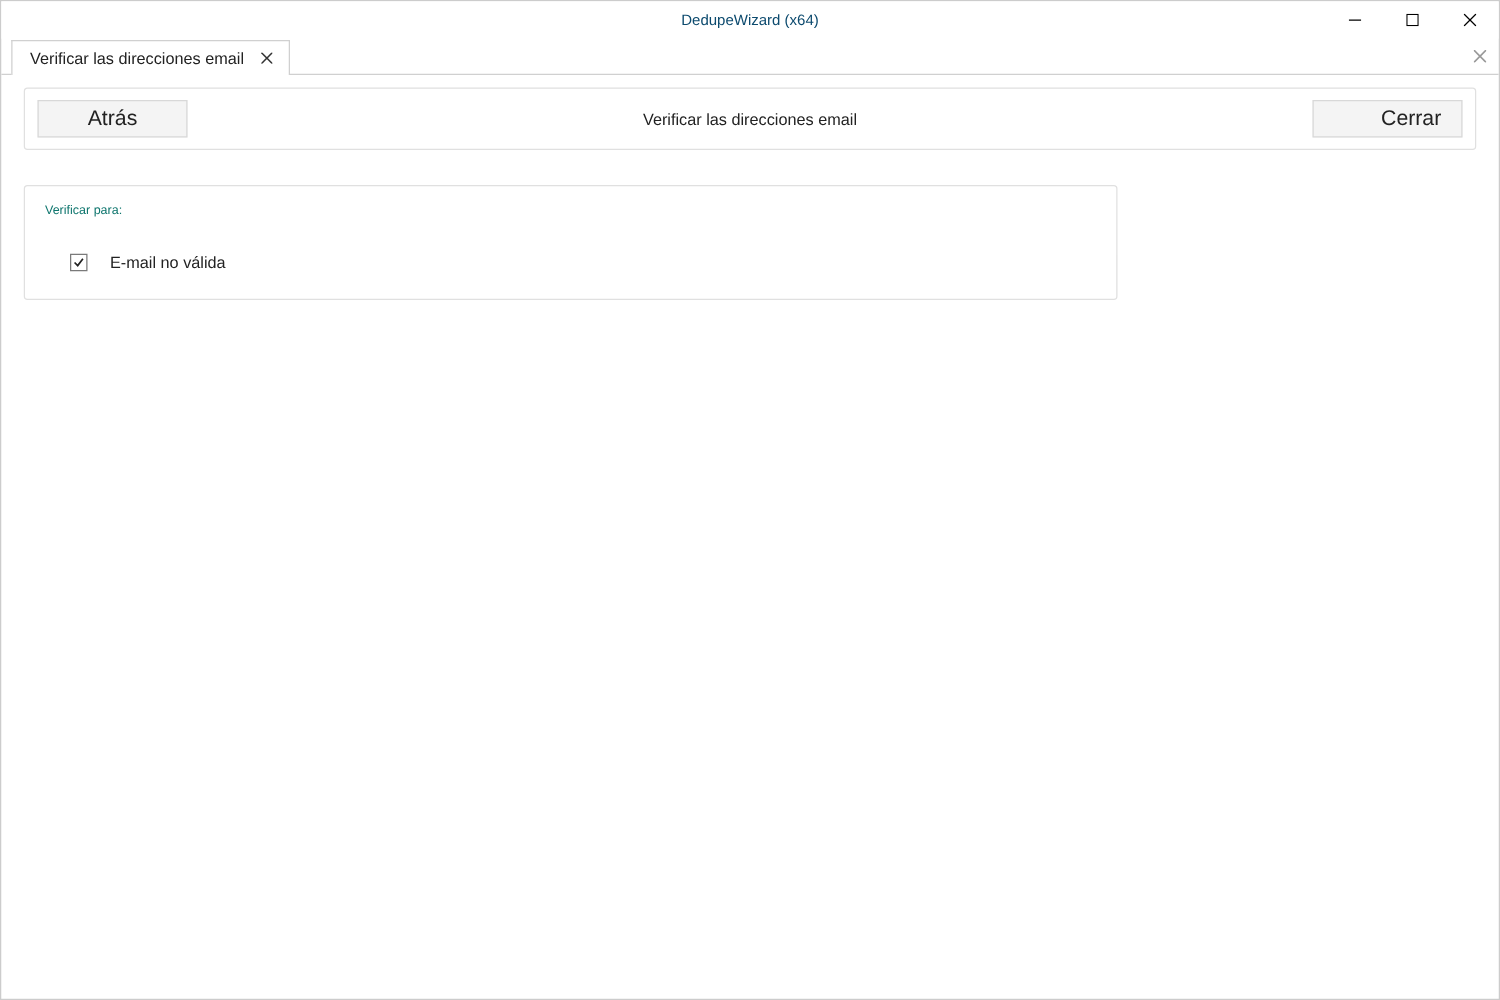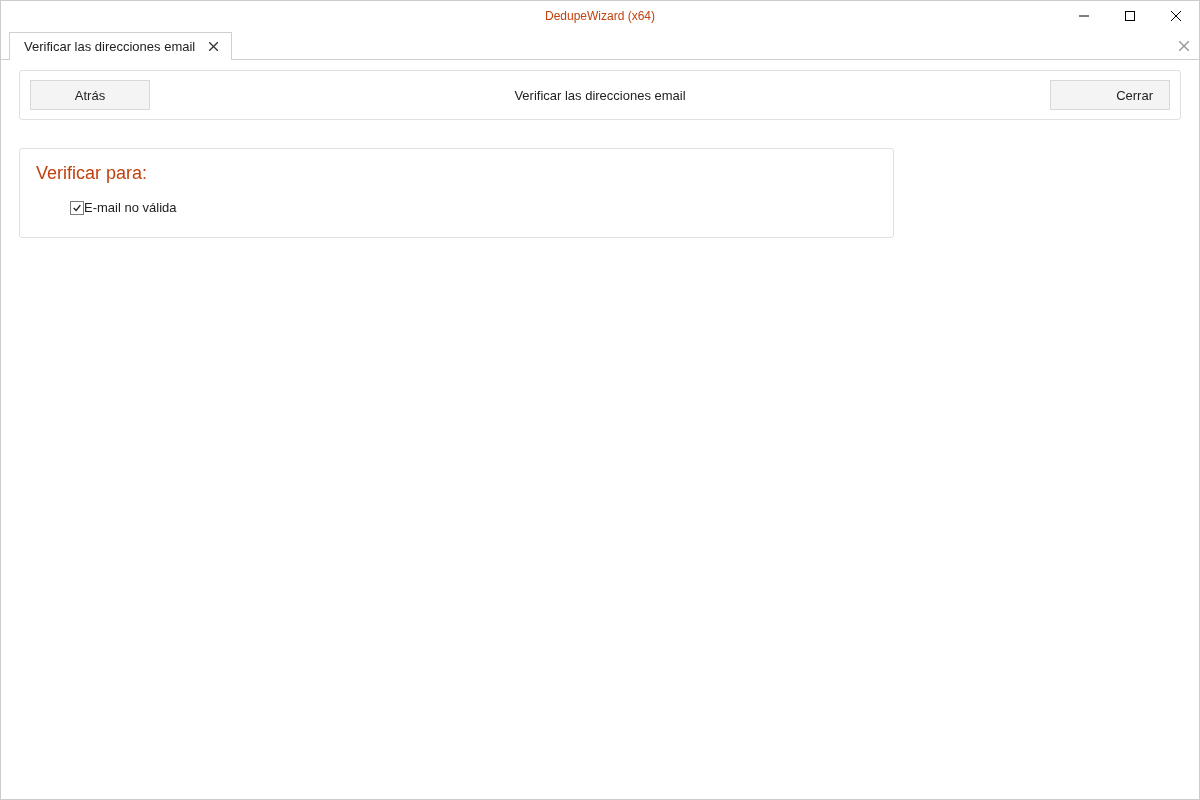--- a/index.html
+++ b/index.html
@@ -20,21 +20,21 @@
     .titlebar {
       height: 30px;
       display: flex;
       align-items: center;
       justify-content: center;
       position: relative;
       background: #ffffff;
     }
     .titlebar-title {
       font-size: 12px;
-      color: #c2410c;
+      color: #0c4a6e;
     }
     .window-controls {
       position: absolute;
       right: 0;
       top: 0;
       height: 30px;
       display: flex;
     }
     .win-btn {
       width: 46px;
@@ -102,21 +102,21 @@
       padding: 9px 10px;
       display: flex;
       align-items: center;
       background: #ffffff;
     }
     .btn {
       height: 30px;
       min-width: 120px;
       border: 1px solid #d8d8d8;
       background: #f4f4f4;
-      font-size: 13px;
+      font-size: 17px;
       color: #222222;
       cursor: pointer;
       display: flex;
       align-items: center;
       justify-content: center;
       gap: 6px;
       padding: 0 16px;
     }
     .btn + .btn {
       margin-left: 12px;
@@ -137,29 +137,29 @@
     }
     
     .group-panel {
       margin-top: 28px;
       border: 1px solid #e0e0e0;
       border-radius: 3px;
       padding: 14px 16px 22px 16px;
       width: 875px;
     }
     .group-title {
-      font-size: 18px;
-      color: #c2410c;
-      margin-bottom: 16px;
+      font-size: 10px;
+      color: #0f766e;
+      margin-bottom: 28px;
     }
     .checkbox-row {
       display: flex;
       align-items: center;
-      margin-left: 34px;
-      gap: 0;
+      margin-left: 20px;
+      gap: 18px;
     }
     .checkbox {
       width: 14px;
       height: 14px;
       border: 1px solid #7a7a7a;
       background: #ffffff;
       display: flex;
       align-items: center;
       justify-content: center;
       cursor: pointer;

